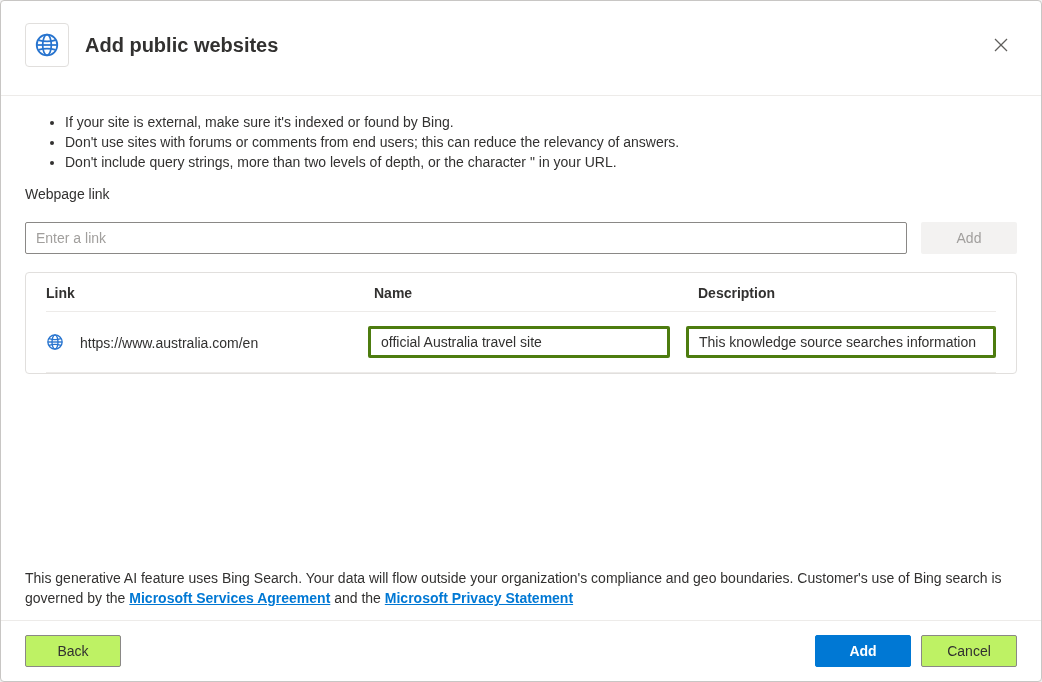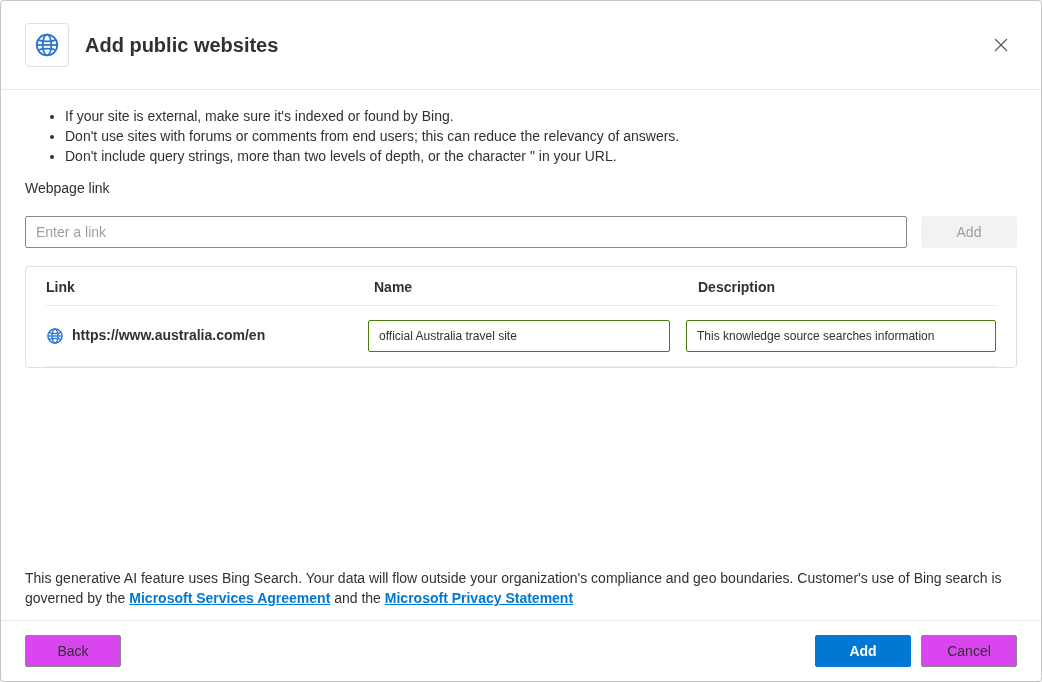--- a/index.html
+++ b/index.html
@@ -19,21 +19,21 @@
     background: #ffffff;
     border: 1px solid #c8c6c4;
     border-radius: 4px;
     display: flex;
     flex-direction: column;
     box-shadow: 0 1px 3px rgba(0,0,0,0.05);
   }
   .dialog-header {
     display: flex;
     align-items: center;
-    padding: 22px 24px 22px 24px;
+    padding: 22px 24px 28px 24px;
     border-bottom: 1px solid #edebe9;
   }
   .header-icon-box {
     width: 44px;
     height: 44px;
     border: 1px solid #e1dfdd;
     border-radius: 4px;
     display: flex;
     align-items: center;
     justify-content: center;
@@ -130,42 +130,41 @@
   .table-row {
     display: flex;
     align-items: center;
     padding: 14px 0;
     border-bottom: 1px solid #edebe9;
     gap: 0;
   }
   .cell-link {
     width: 322px;
     display: flex;
-    align-items: flex-start;
-    gap: 8px;
-    font-weight: bold;
+    align-items: flex-end;
+    gap: 16px;
   }
   .cell-link-text {
     font-size: 14px;
     color: #323130;
   }
   .cell-name {
     width: 318px;
     padding-right: 16px;
   }
   .cell-desc {
     flex: 1;
   }
   .cell-input {
     width: 100%;
     height: 32px;
-    border: 1px solid #4d7c0f;
+    border: 3px solid #4d7c0f;
     border-radius: 2px;
     padding: 0 10px;
-    font-size: 12px;
+    font-size: 14px;
     font-family: inherit;
     color: #323130;
     text-overflow: ellipsis;
   }
   .spacer { flex: 1; }
   .footer-notice {
     font-size: 14px;
     color: #323130;
     line-height: 20px;
     margin-bottom: 12px;
@@ -186,21 +185,21 @@
   .btn {
     min-width: 96px;
     height: 32px;
     border-radius: 2px;
     font-size: 14px;
     font-family: inherit;
     cursor: pointer;
     padding: 0 16px;
   }
   .btn-default {
-    background: #d946ef;
+    background: #bef264;
     border: 1px solid #8a8886;
     color: #323130;
   }
   .btn-primary {
     background: #0078d4;
     border: 1px solid #0078d4;
     color: #ffffff;
     font-weight: 600;
   }
   .footer-right { display: flex; gap: 10px; }

